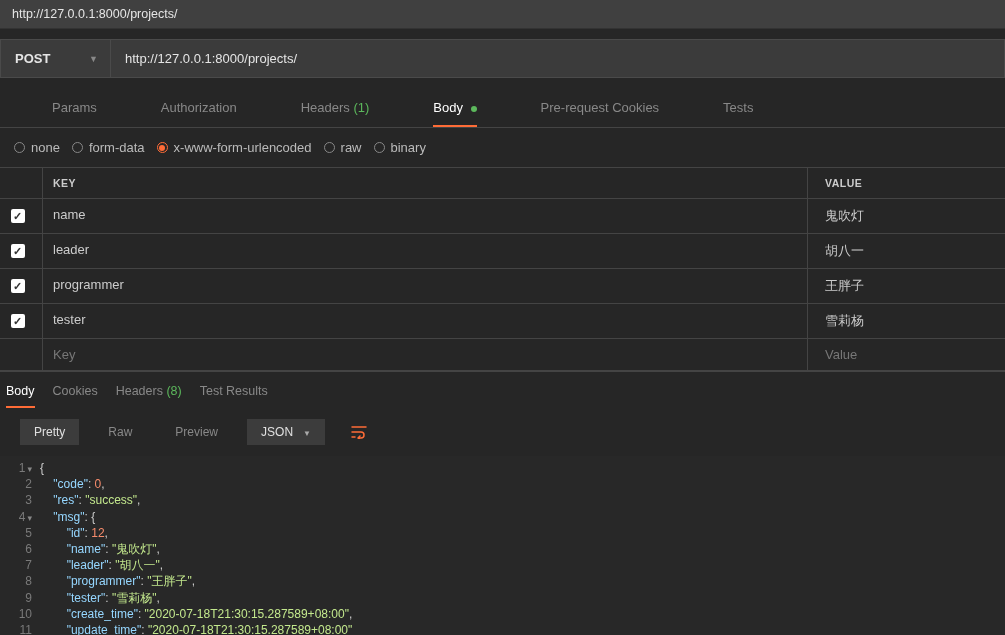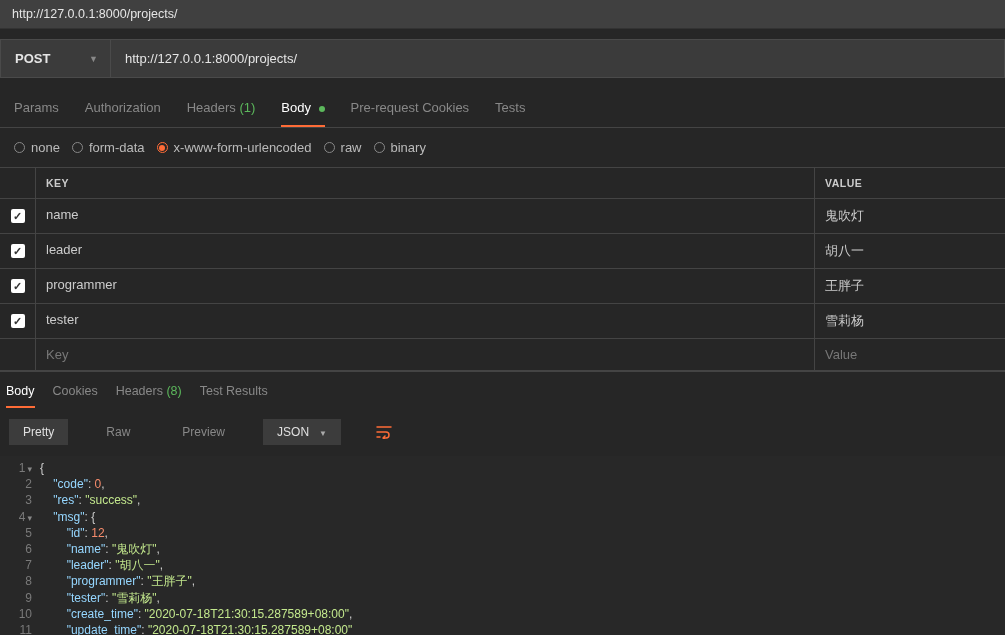--- a/index.html
+++ b/index.html
@@ -3,41 +3,41 @@
 <meta charset="utf-8">
 <style>
 * { box-sizing: border-box; margin: 0; padding: 0; font-family: "Segoe UI", Arial, sans-serif; }
 body { background: #262626; color: #ccc; font-size: 13px; width: 1005px; height: 635px; overflow: hidden; }
 .url-bar { background: #404040; padding: 7px 12px; font-size: 12.5px; color: #e5e5e5; border-bottom: 1px solid #333; }
 .req-row { display: flex; margin: 10px 0; background: #3b3b3b; border: 1px solid #4a4a4a; }
 .method-select { width: 110px; display: flex; align-items: center; padding: 0 14px; font-size: 13px; color: #e5e5e5; font-weight: 600; position: relative; border-right: 1px solid #4a4a4a; }
 .method-select .chev { position: absolute; right: 12px; top: 50%; transform: translateY(-50%); font-size: 9px; color: #888; }
 .url-input { flex: 1; padding: 11px 14px; color: #e5e5e5; font-size: 13px; }
 .req-tabs { display: flex; gap: 26px; padding: 12px 14px 0; border-bottom: 1px solid #444; }
-.req-tab { padding-bottom: 10px; color: #888; cursor: pointer; }
+.req-tab { padding-bottom: 10px; color: #888; cursor: pointer; margin-left: 38px; }
 .req-tab.active { color: #fff; border-bottom: 2px solid #ff6c37; }
 .badge-g { color: #5cb85c; }
 .dot-g { display: inline-block; width: 6px; height: 6px; border-radius: 50%; background: #5cb85c; margin-left: 4px; vertical-align: middle; }
 .body-radios { display: flex; gap: 12px; padding: 12px 14px; align-items: center; }
 .radio { display: flex; align-items: center; gap: 6px; color: #bbb; }
 .radio .rb { width: 11px; height: 11px; border-radius: 50%; border: 1px solid #888; position: relative; }
 .radio.sel .rb { border-color: #ff6c37; }
 .radio.sel .rb::after { content: ''; position: absolute; top: 1.5px; left: 1.5px; width: 6px; height: 6px; border-radius: 50%; background: #ff6c37; }
 .kv-table { border-top: 1px solid #444; }
-.kv-head, .kv-row { display: flex; border-bottom: 1px solid #444; }
+.kv-head, .kv-row { display: flex; border-bottom: 1px solid #444; gap: 7px; }
 .kv-check { width: 35px; display: flex; align-items: center; justify-content: center; }
 .chk { width: 14px; height: 14px; background: #fff; border-radius: 2px; display: flex; align-items: center; justify-content: center; color: #333; font-size: 11px; font-weight: bold; }
 .kv-key { flex: 1; padding: 8px 10px; border-left: 1px solid #444; border-right: 1px solid #444; }
 .kv-val { width: 190px; padding: 8px 10px; }
 .kv-head .kv-key, .kv-head .kv-val { font-size: 10.5px; font-weight: 700; color: #ccc; letter-spacing: 0.5px; padding-top: 9px; padding-bottom: 9px; }
 .kv-row.placeholder .kv-key, .kv-row.placeholder .kv-val { color: #777; }
 .resp-tabs { display: flex; gap: 18px; padding: 12px 6px 0; border-top: 1px solid #444; }
 .resp-tab { padding-bottom: 8px; color: #888; cursor: pointer; font-size: 12.5px; }
 .resp-tab.active { color: #fff; border-bottom: 2px solid #ff6c37; }
-.resp-toolbar { display: flex; gap: 24px; padding: 10px 9px; align-items: center; }
+.resp-toolbar { display: flex; gap: 15px; padding: 10px 20px; align-items: center; }
 .tb-btn { background: #3c3c3c; padding: 6px 14px; font-size: 12px; color: #e0e0e0; border: none; cursor: pointer; }
 .tb-btn.dim { background: transparent; color: #888; }
 .tb-btn .chev { font-size: 8px; margin-left: 10px; color: #aaa; }
 .tb-icon { width: 30px; height: 28px; display: flex; align-items: center; justify-content: center; color: #ff6c37; margin-left: 4px; }
 .code-area { background: #282828; font-family: Consolas, monospace; font-size: 12px; line-height: 1.35; padding: 4px 0 10px; }
 .code-line { display: flex; }
 .gutter { width: 40px; text-align: right; color: #7a7a7a; padding-right: 8px; user-select: none; }
 .gut-tri { color: #888; margin-left: 2px; font-size: 9px; }
 .code { white-space: pre; color: #ccc; }
 .tk-key { color: #96d7ff; }

